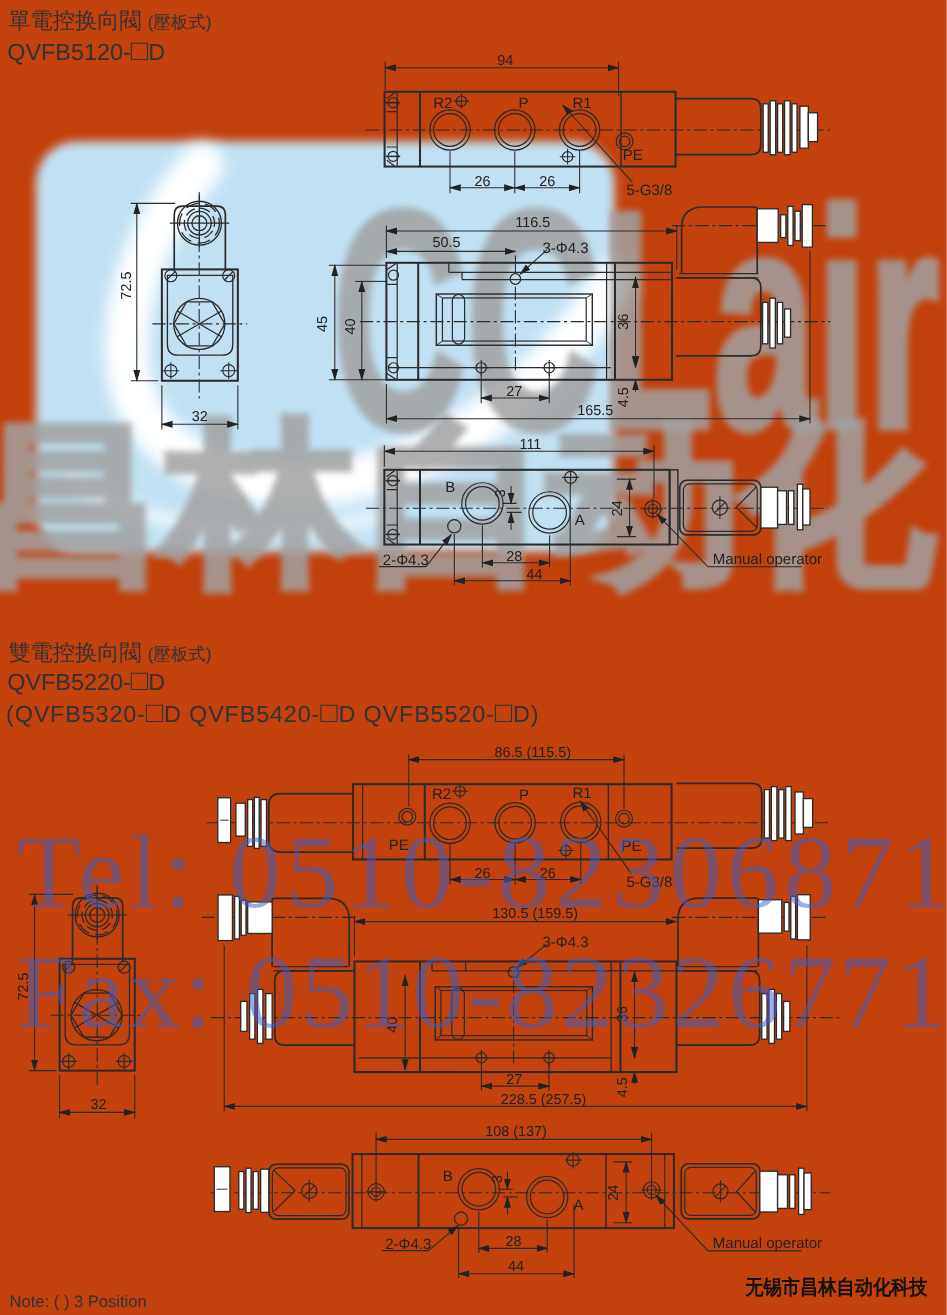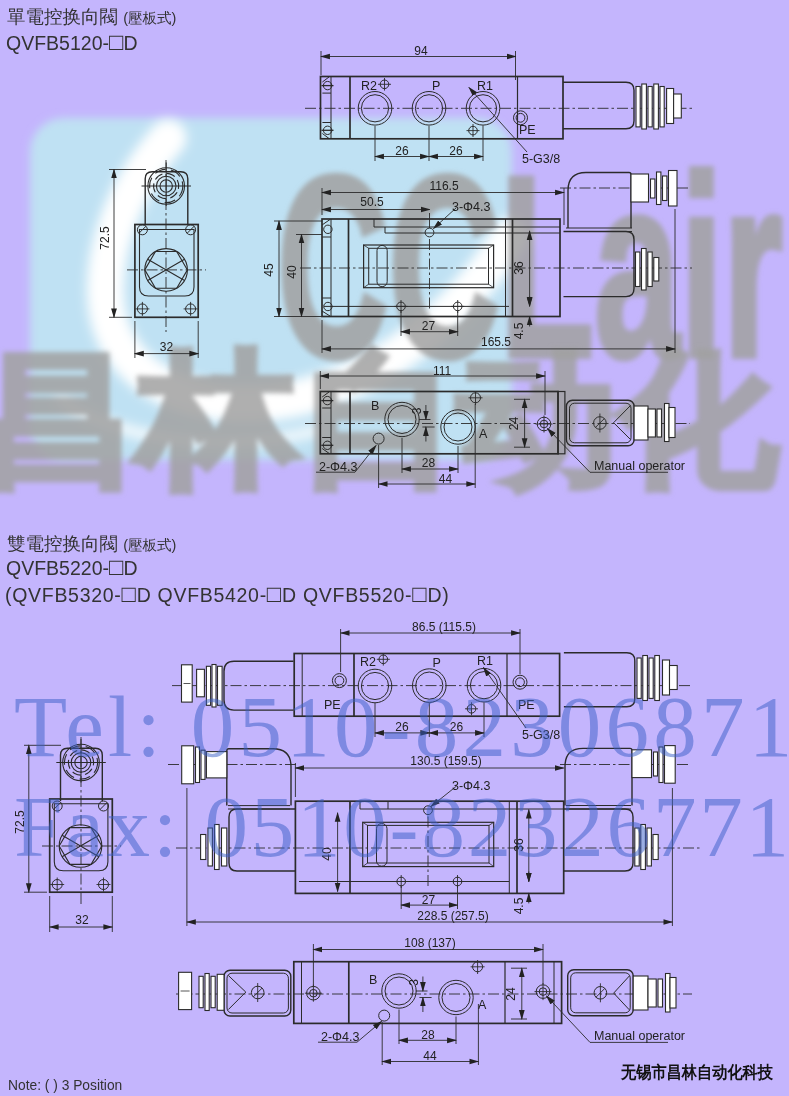--- a/index.html
+++ b/index.html
@@ -1,16 +1,16 @@
 <!DOCTYPE html>
 <html><head>
 <meta charset="utf-8">
 <style>
 html,body{margin:0;padding:0;background:#fff;}
-#page{position:relative;width:789px;height:1096px;overflow:hidden;background:#c4b5fd;
+#page{position:relative;width:789px;height:1096px;overflow:hidden;background:#c2410c;
 font-family:"Liberation Sans",sans-serif;}
 svg{position:absolute;top:0;left:0;}
 .dimtxt{font-size:12px;fill:#222;font-family:"Liberation Sans",sans-serif;}
 .lbl{font-size:12.5px;fill:#222;font-family:"Liberation Sans",sans-serif;}
 </style>
 </head>
 <body>
 <div id="page">
 <svg width="789" height="1096" viewBox="0 0 789 1096">
 <defs>

